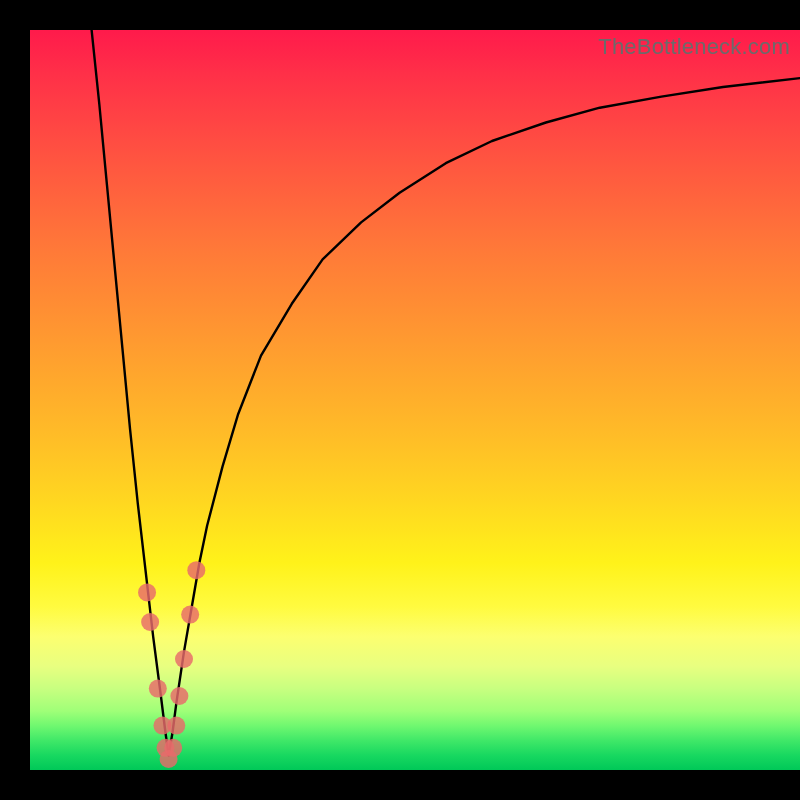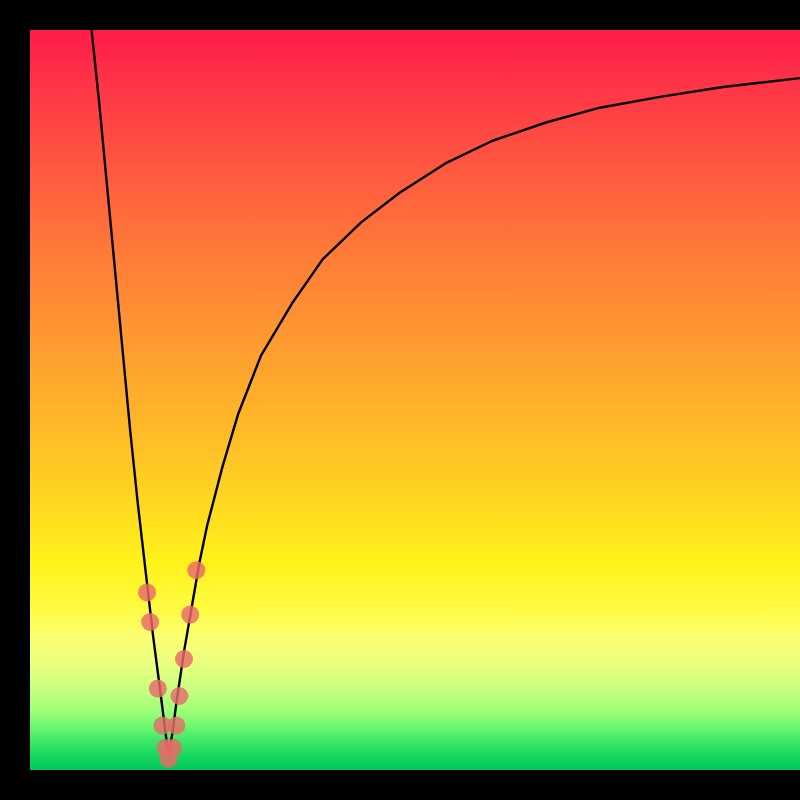--- a/index.html
+++ b/index.html
@@ -68,20 +68,21 @@
   }
 </style>
 </head>
 <body>
 
 <div class="frame">
 
   <div class="plot">
     <div class="gradient-bg"></div>
 
+    <div class="watermark">TheBottleneck.com</div>
 
     <svg class="curves" viewBox="0 0 770 740" preserveAspectRatio="none">
       <g id="curve-group">
           <path d="M61.60 0.00 L69.30 74.00 L77.00 155.40 L84.70 236.80 L92.40 318.20 L100.10 399.60 L107.80 473.60 L115.50 540.20 L123.20 606.80 L130.90 666.00 L135.52 703.00 L138.60 725.20" fill="none" stroke="#000" stroke-width="2.4" stroke-linecap="round" stroke-linejoin="round"></path>
           <path d="M138.60 725.20 L142.45 703.00 L146.30 673.40 L154.00 621.60 L161.70 577.20 L169.40 532.80 L177.10 495.80 L192.50 436.60 L207.90 384.80 L231.00 325.60 L261.80 273.80 L292.60 229.40 L331.10 192.40 L369.60 162.80 L415.80 133.20 L462.00 111.00 L515.90 92.50 L569.80 77.70 L631.40 66.60 L693.00 56.98 L770.00 48.10" fill="none" stroke="#000" stroke-width="2.4" stroke-linecap="round" stroke-linejoin="round"></path>
         </g>
       <g id="dots-group">
           <circle cx="117.04" cy="562.40" r="9" class="dot"></circle>
           <circle cx="120.12" cy="592.00" r="9" class="dot"></circle>
           <circle cx="127.82" cy="658.60" r="9" class="dot"></circle>

